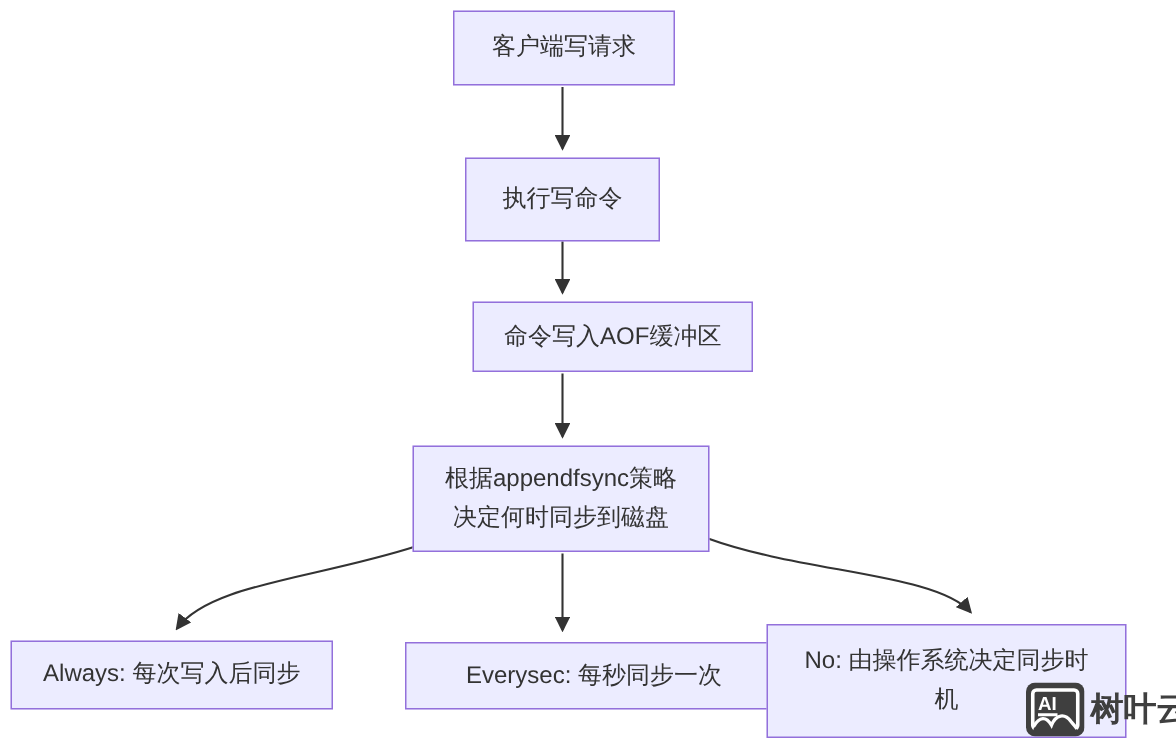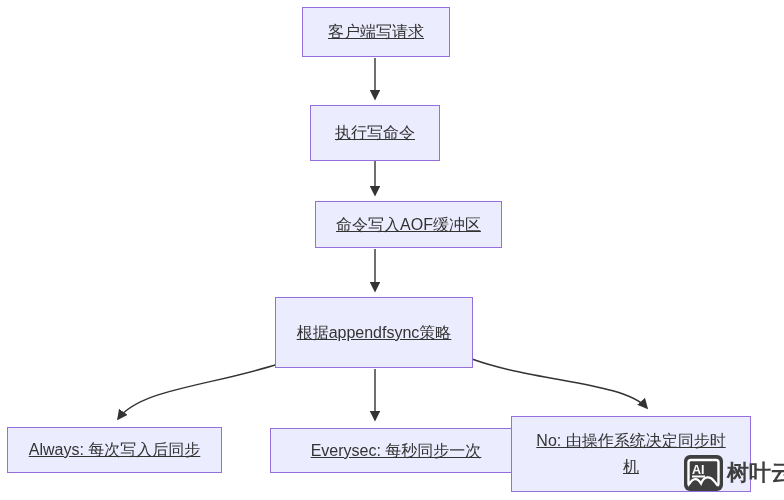--- a/index.html
+++ b/index.html
@@ -35,21 +35,20 @@
     box-sizing: border-box;
     background: var(--node-fill, #ECECFF);
     border: 1px solid var(--node-border, #9370DB);
     color: var(--text, #333333);
     display: flex;
     flex-direction: column;
     align-items: center;
     justify-content: center;
     font-size: 16px;
     line-height: 26px;
-    text-decoration: underline;
   }
   .node .line { white-space: nowrap; }
   
   #node-client   { left: 302px; top: 7px;   width: 148px; height: 50px; }
   #node-exec     { left: 310px; top: 105px; width: 130px; height: 56px; }
   #node-buffer   { left: 281px; top: 201px; width: 187px; height: 47px; margin-left: 34px; }
   #node-policy   { left: 275px; top: 297px; width: 198px; height: 71px; }
   #node-always   { left: 7px;   top: 427px; width: 215px; height: 46px; }
   #node-everysec { left: 270px; top: 428px; width: 252px; height: 45px; }
   #node-no       { left: 511px; top: 416px; width: 240px; height: 76px; }
@@ -96,20 +95,21 @@
   <div class="node" id="node-exec">
     <div class="line">执行写命令</div>
   </div>
 
   <div class="node" id="node-buffer">
     <div class="line">命令写入AOF缓冲区</div>
   </div>
 
   <div class="node" id="node-policy">
     <div class="line">根据appendfsync策略</div>
+    <div class="line">决定何时同步到磁盘</div>
   </div>
 
   <div class="node" id="node-always">
     <div class="line">Always: 每次写入后同步</div>
   </div>
 
   <div class="node" id="node-everysec">
     <div class="line">Everysec: 每秒同步一次</div>
   </div>
 

